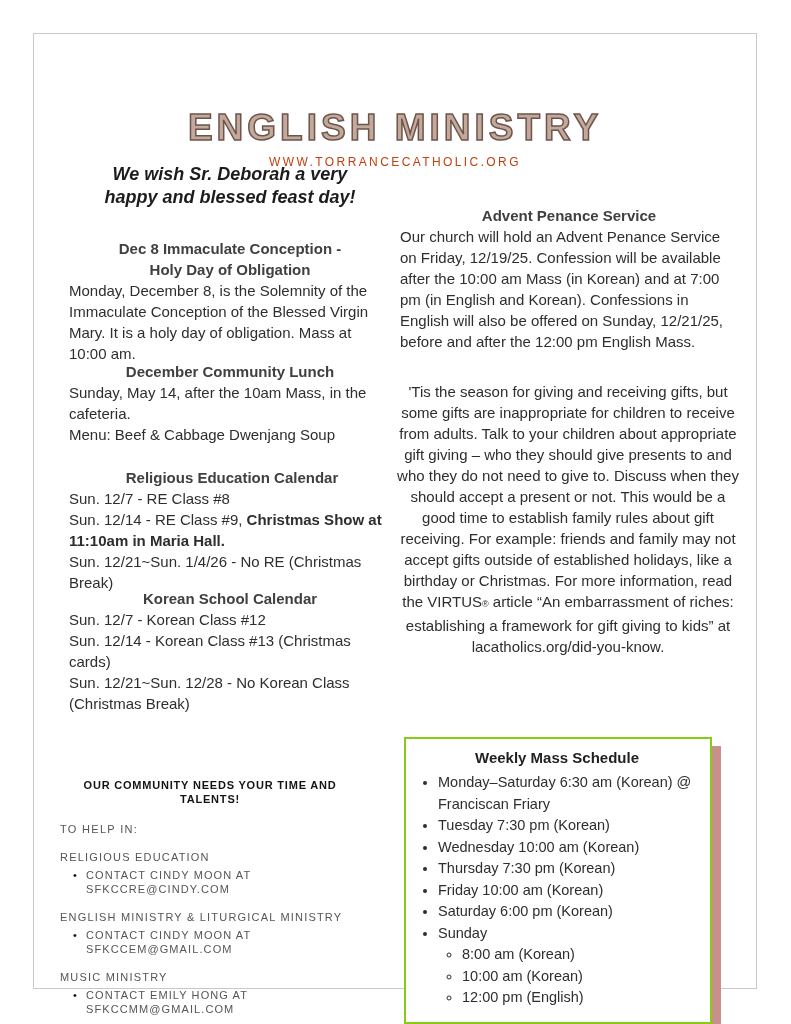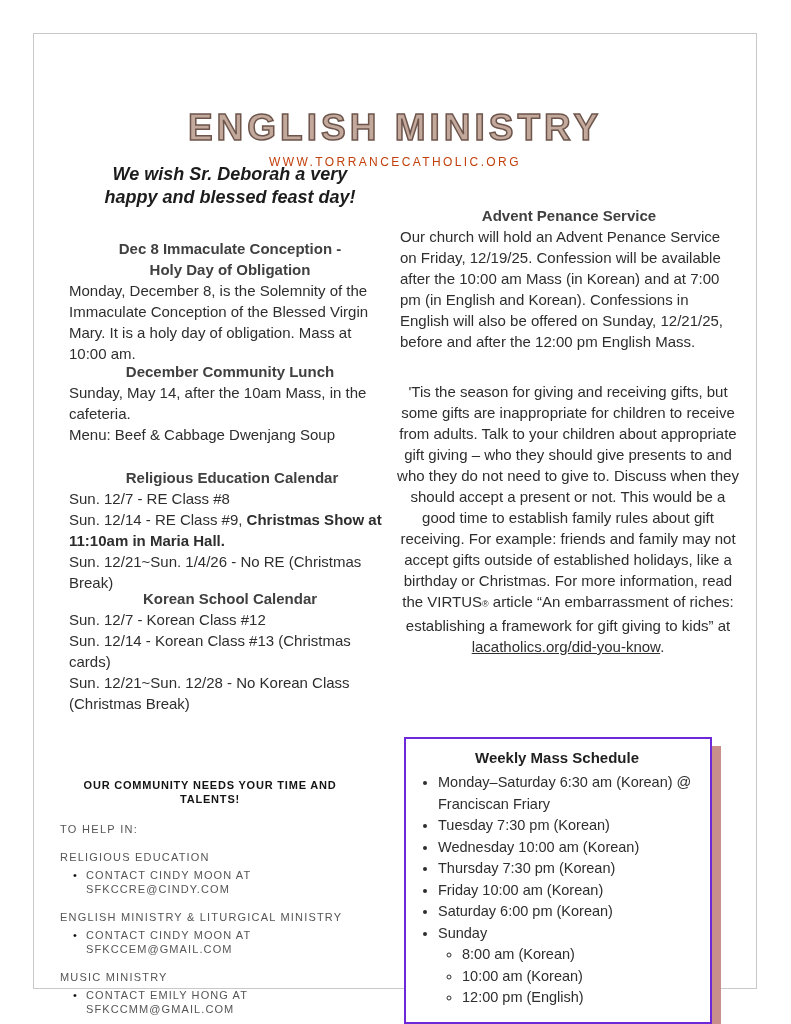--- a/index.html
+++ b/index.html
@@ -26,36 +26,36 @@
 
   .sec-dec8    { top:204px; left:35px; width:322px; }
   .sec-lunch   { top:327px; left:35px; width:322px; }
   .sec-re      { top:433px; left:35px; width:326px; }
   .sec-korean  { top:554px; left:35px; width:322px; }
 
   .sec-advent  { top:171px; left:366px; width:338px; }
   .sec-virtus  { top:347px; left:362px; width:344px; }
   .sec-virtus p { text-align:center; }
   .reg-mark { font-size:9px; }
-  .inline-link { color:#2e2e2e; text-decoration:underline; cursor:pointer; }
+  .inline-link { color:#2e2e2e; cursor:pointer; }
 
   
   .community { position:absolute; top:744px; left:26px; width:300px; color:#555; }
   .comm-heading { font-size:11px; font-weight:700; letter-spacing:0.8px;
     text-align:center; color:#141414; line-height:14px; }
   .comm-intro { margin-top:16px; font-size:11px; letter-spacing:1.3px; line-height:14px; }
   .comm-group { margin-top:14px; }
   .comm-name { font-size:11px; letter-spacing:1.2px; line-height:14px; }
   .comm-contact { display:flex; align-items:flex-start; margin-top:4px; padding-left:13px;
     font-size:11px; letter-spacing:1.1px; line-height:14px; }
   .comm-bullet { color:#141414; margin-right:8px; font-size:11px; line-height:14px; }
 
   
   .mass-box { position:absolute; top:703px; left:370px; width:308px;
-    background:#fff; border:2px solid #6d28d9; padding:9px 10px 13px 8px;
+    background:#fff; border:2px solid #84cc16; padding:9px 10px 13px 8px;
     box-shadow:9px 9px 0 0 #c9908b; }
   .mass-title { font-size:15px; font-weight:700; text-align:center; color:#1f1f1f; line-height:20px; }
   .mass-list { margin-top:4px; padding-left:24px; list-style-type:disc;
     font-size:14.5px; line-height:21.5px; color:#2e2e2e; }
   .mass-sublist { padding-left:24px; list-style-type:circle; }
 </style>
 </head>
 <body>
 
 <div class="canvas">

